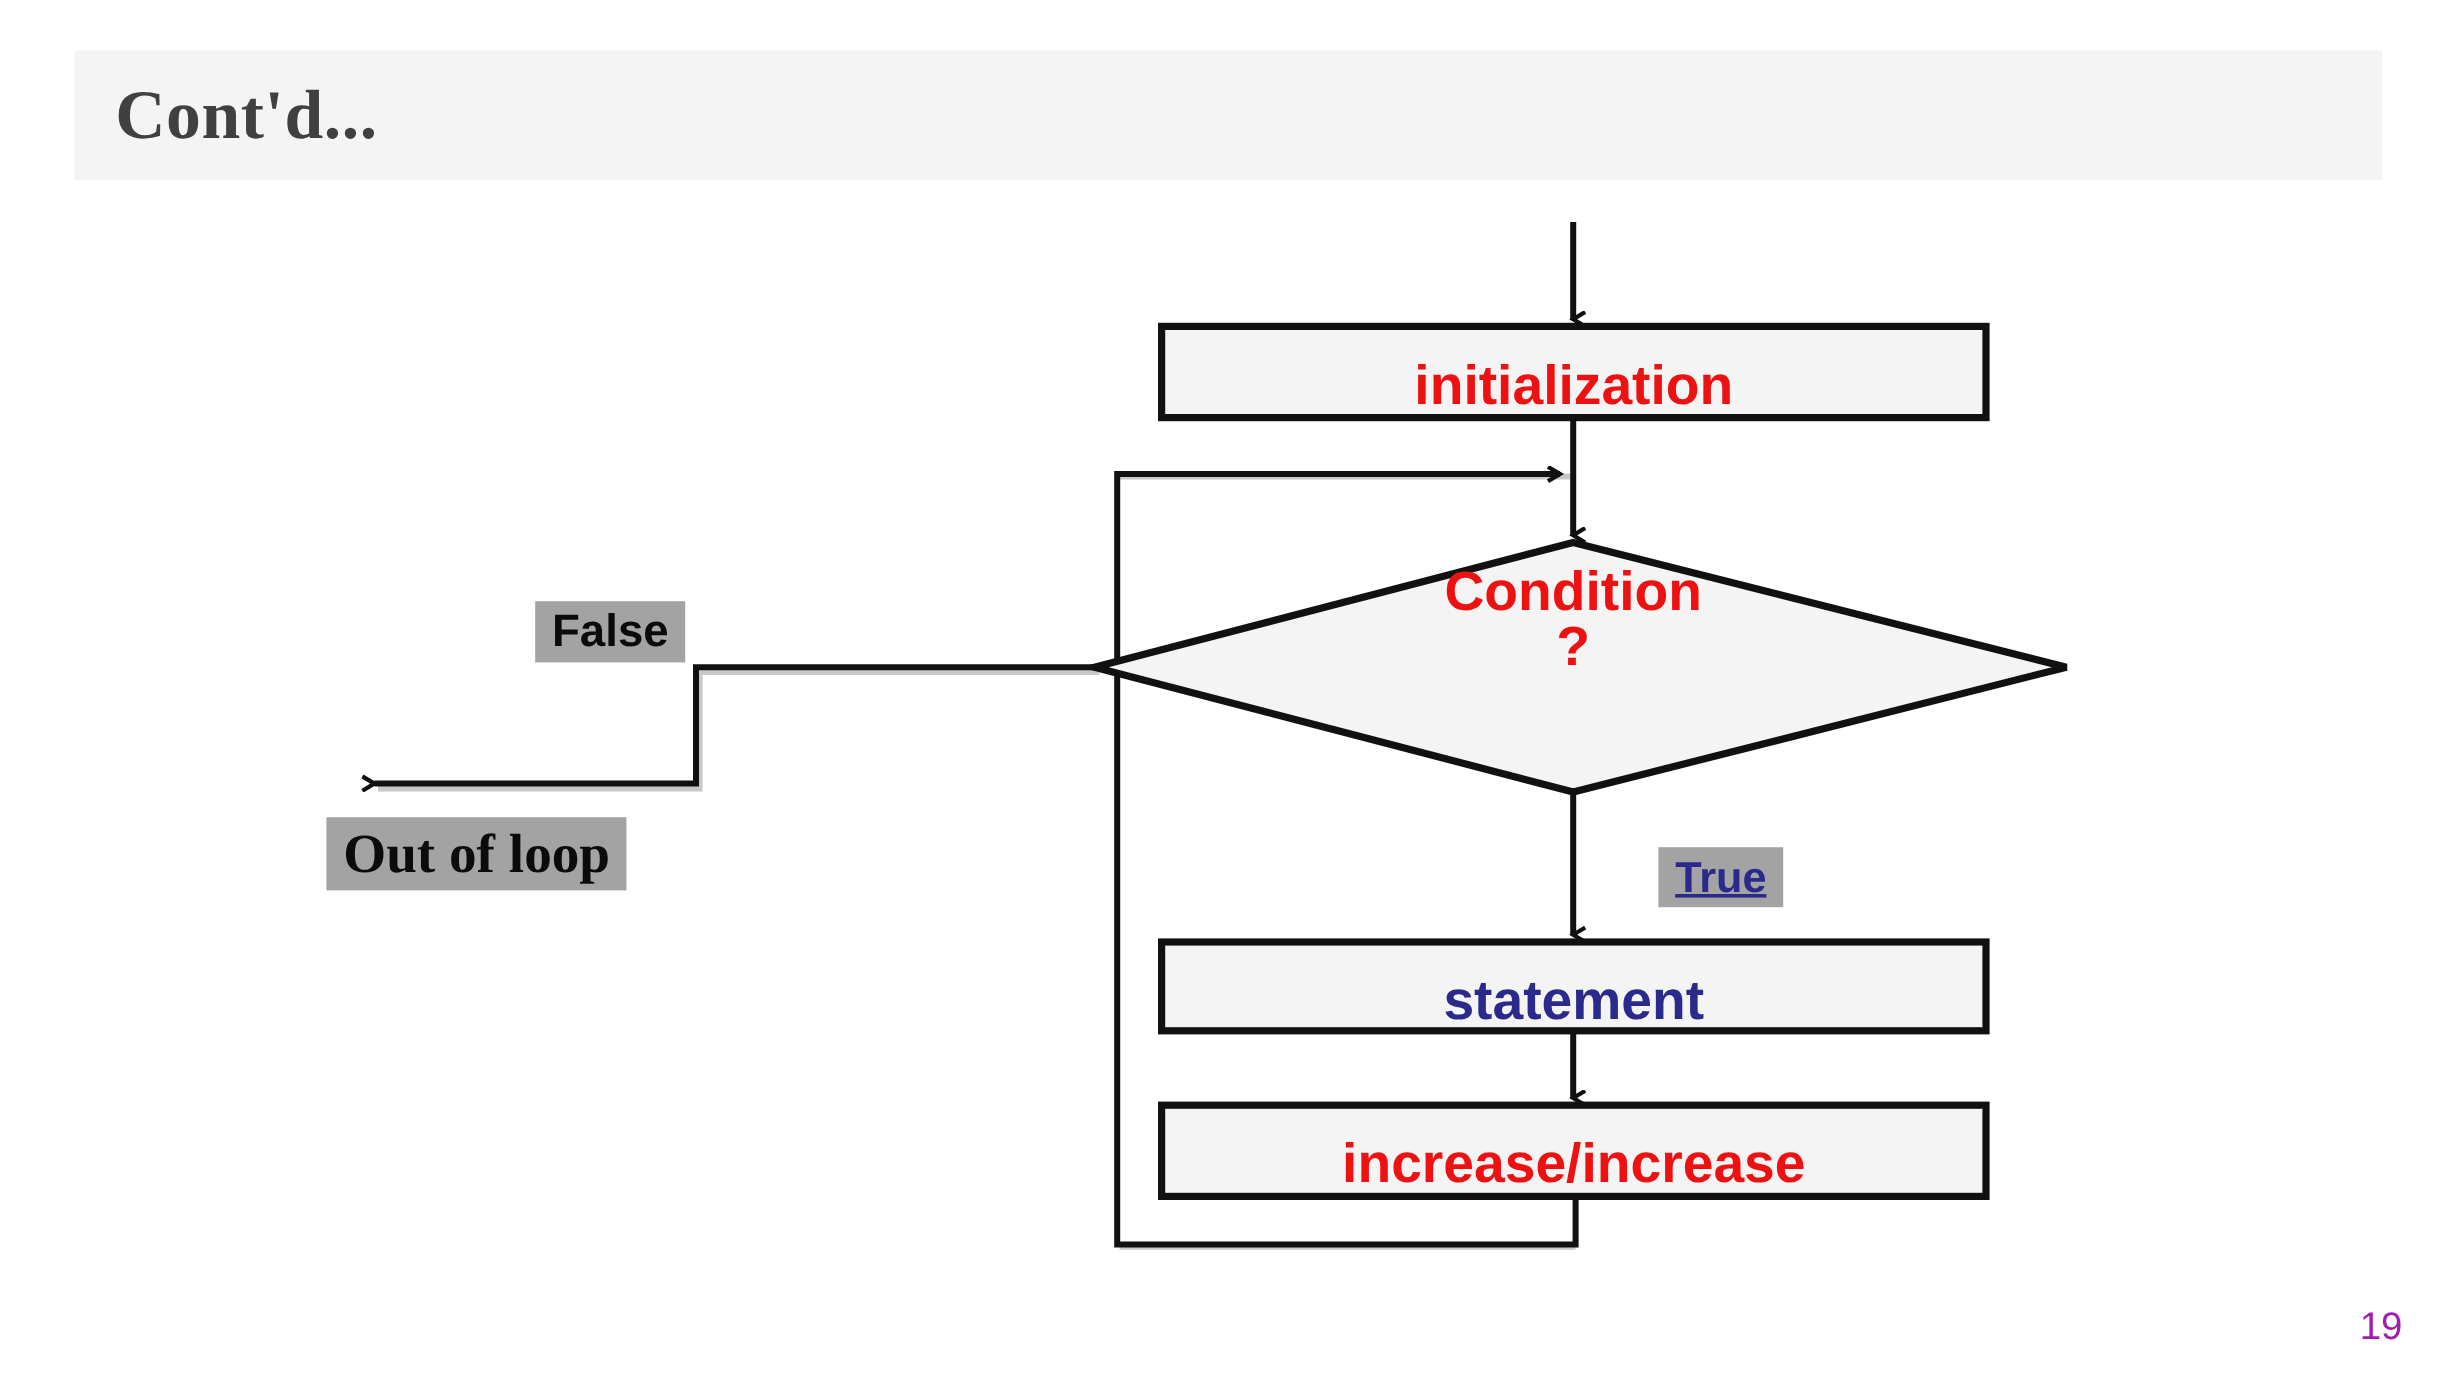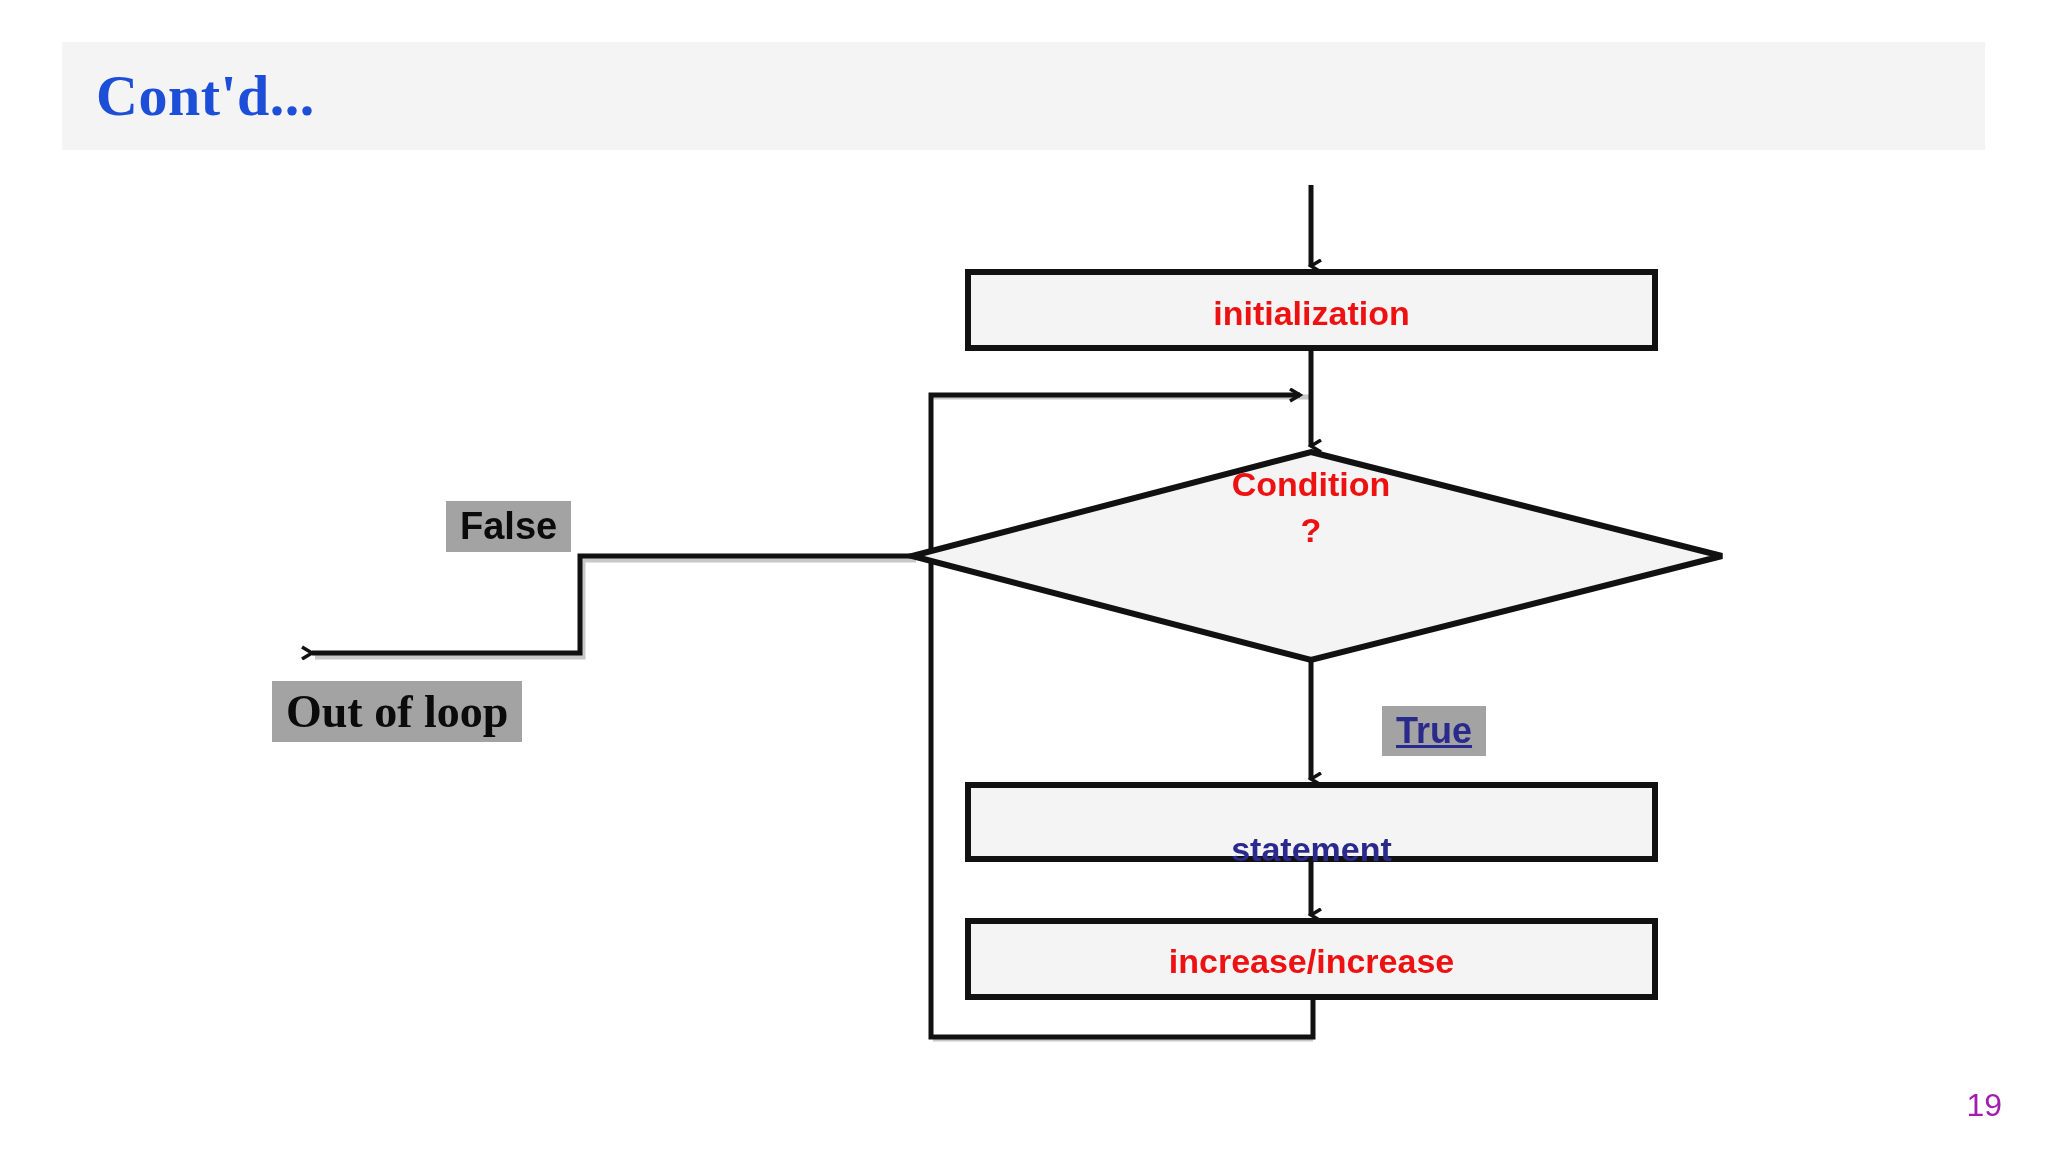--- a/index.html
+++ b/index.html
@@ -24,21 +24,21 @@
     height: 108px;
     background: #f4f4f4;
   }
   #page-title {
     position: absolute;
     left: 96px;
     top: 62px;
     font-family: "Liberation Serif", serif;
     font-weight: bold;
     font-size: 58px;
-    color: #1d4ed8;
+    color: #404040;
     letter-spacing: 0.5px;
     white-space: nowrap;
   }
 
   
   #flowchart {
     position: absolute;
     left: 0;
     top: 0;
     width: 2048px;
@@ -47,21 +47,21 @@
 
   
   .node-label {
     position: absolute;
     font-family: "Liberation Sans", sans-serif;
     font-weight: bold;
     white-space: nowrap;
     text-align: center;
   }
   .box-label {
-    font-size: 34px;
+    font-size: 46px;
   }
   .label-red   { color: #ee1111; }
   .label-navy  { color: #2a2a8c; }
 
   .edge-label {
     position: absolute;
     font-weight: bold;
     white-space: nowrap;
     background: #a3a3a3;
     padding: 4px 14px;
@@ -138,21 +138,21 @@
 
   <rect x="968" y="921" width="687" height="76" fill="#f4f4f4" stroke="#111111" stroke-width="6"></rect>
 </svg>
 
 <div class="node-label box-label label-red" style="left:968px; top:294px; width:687px;">initialization</div>
 
 <div class="node-label box-label label-red" style="left:1081px; top:465px; width:460px;text-align:center;">Condition</div>
 
 <div class="node-label box-label label-red" style="left:1081px; top:511px; width:460px;">?</div>
 
-<div class="node-label box-label label-navy" style="left:968px; top:806px; width:687px;margin-top:24px;">statement</div>
+<div class="node-label box-label label-navy" style="left:968px; top:806px; width:687px;">statement</div>
 
 <div class="node-label box-label label-red" style="left:968px; top:942px; width:687px;">increase/increase</div>
 
 <div class="edge-label edge-label-false" style="left:446px; top:501px;">False</div>
 
 <div class="edge-label edge-label-outofloop" style="left:272px; top:681px;">Out of loop</div>
 
 <div class="edge-label edge-label-true" style="left:1382px; top:706px;text-decoration:underline;">True</div>
 
 <div id="page-number">19</div>

